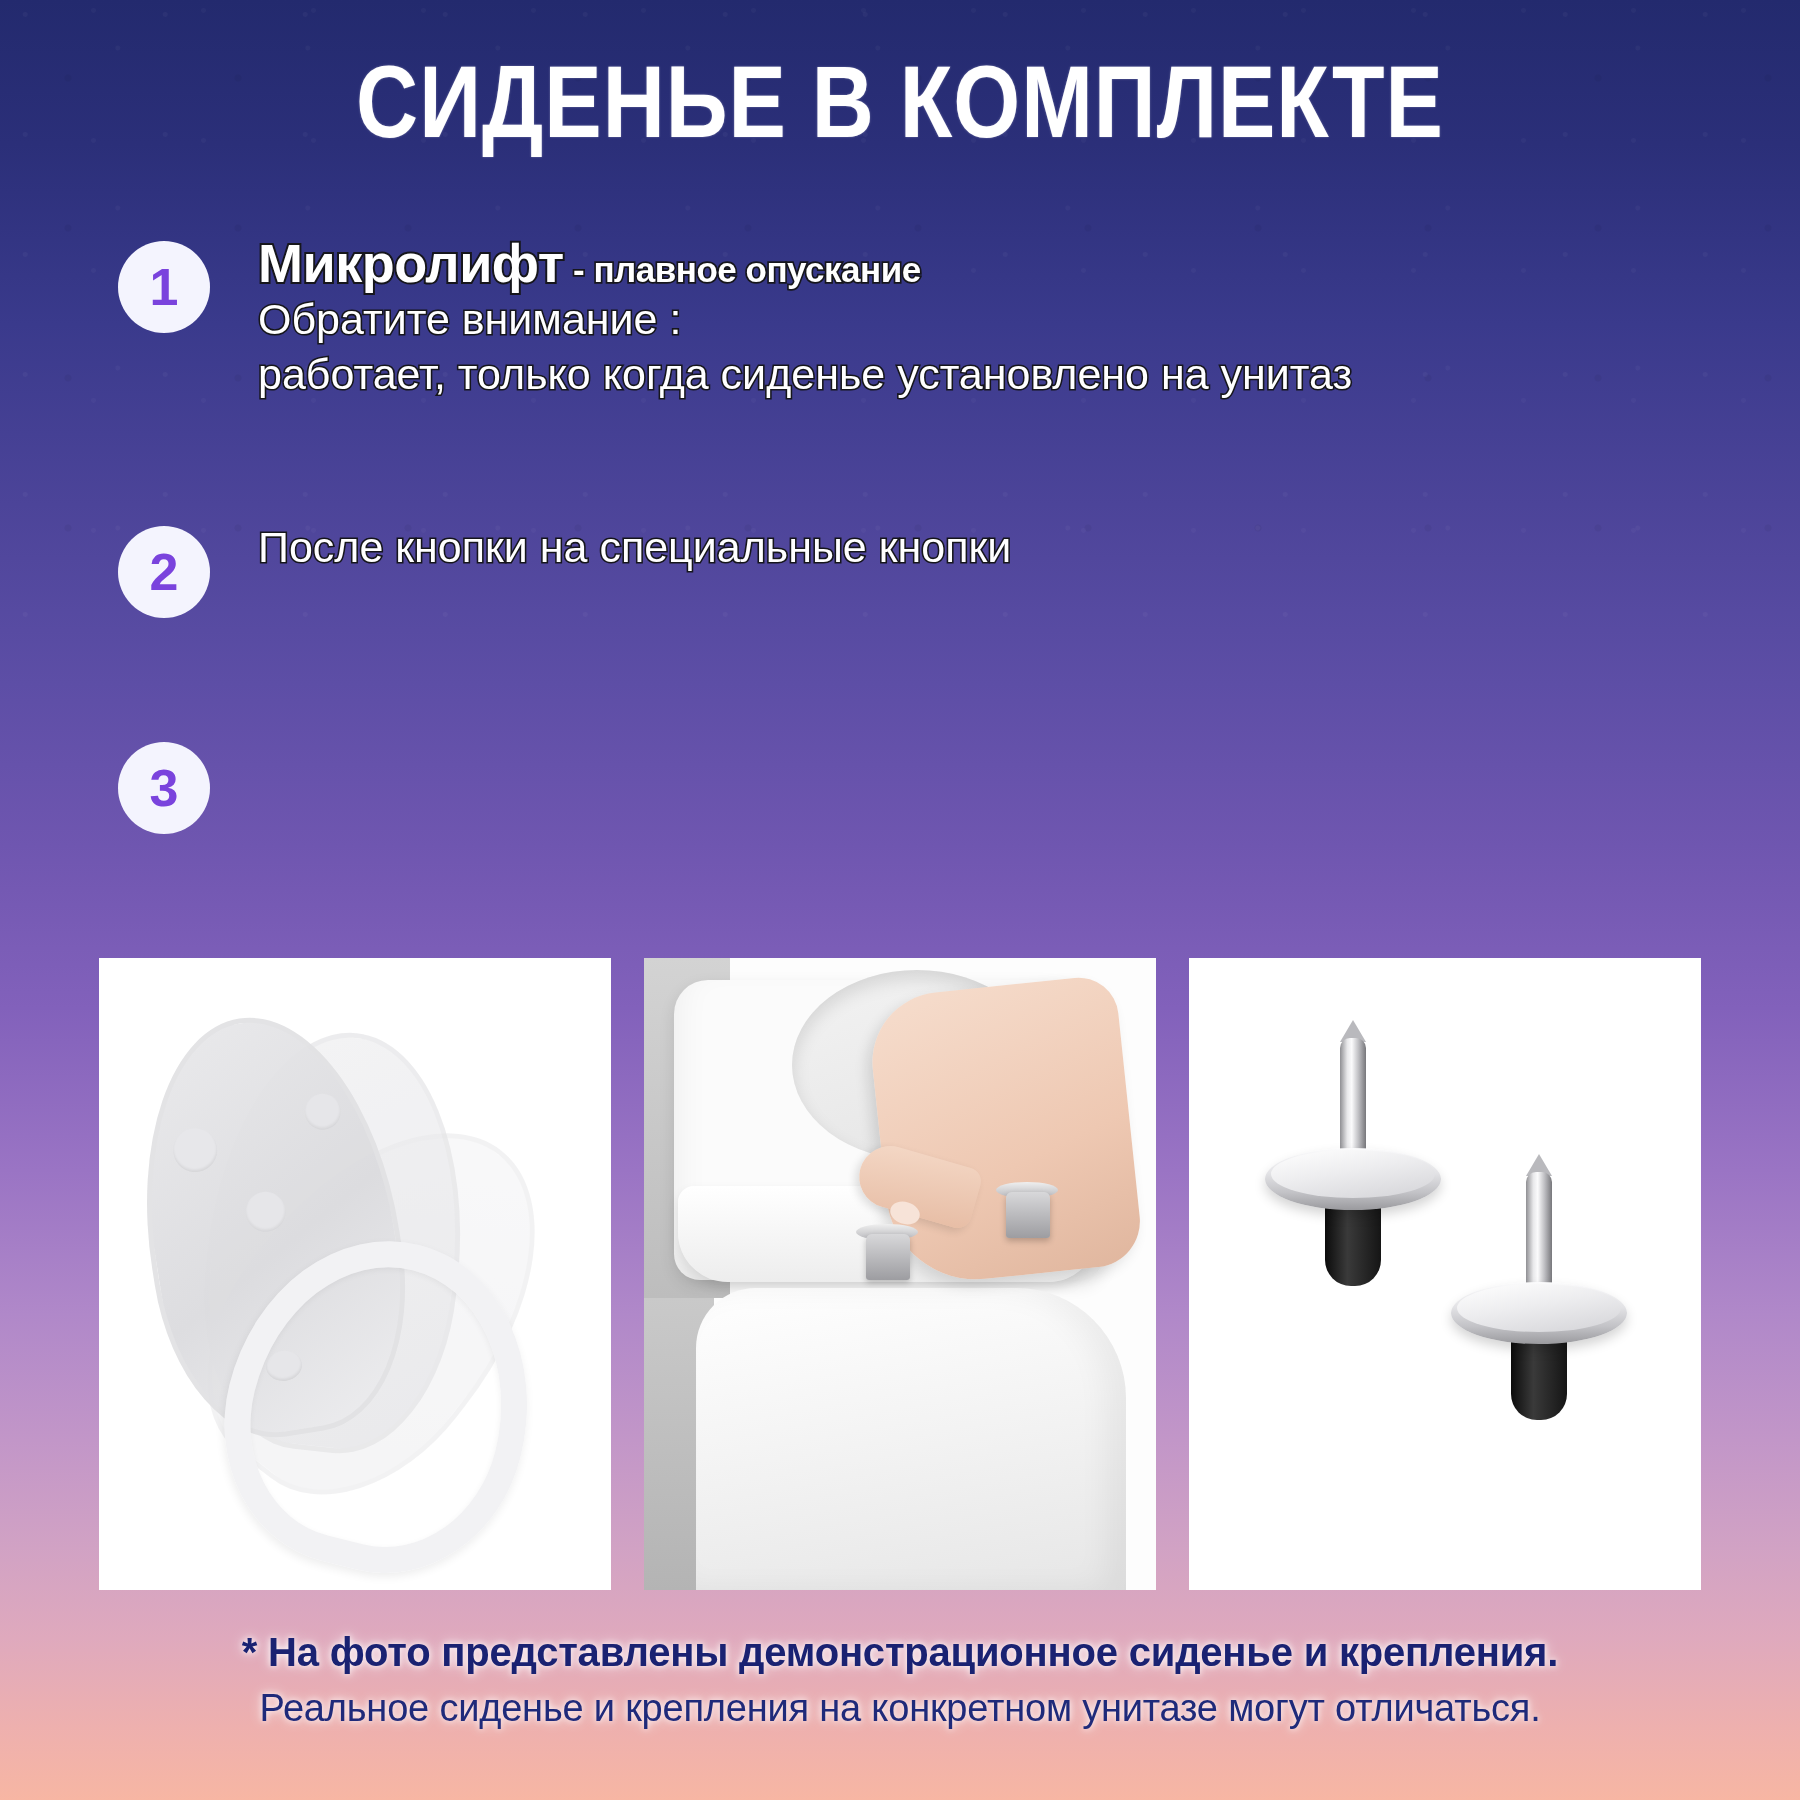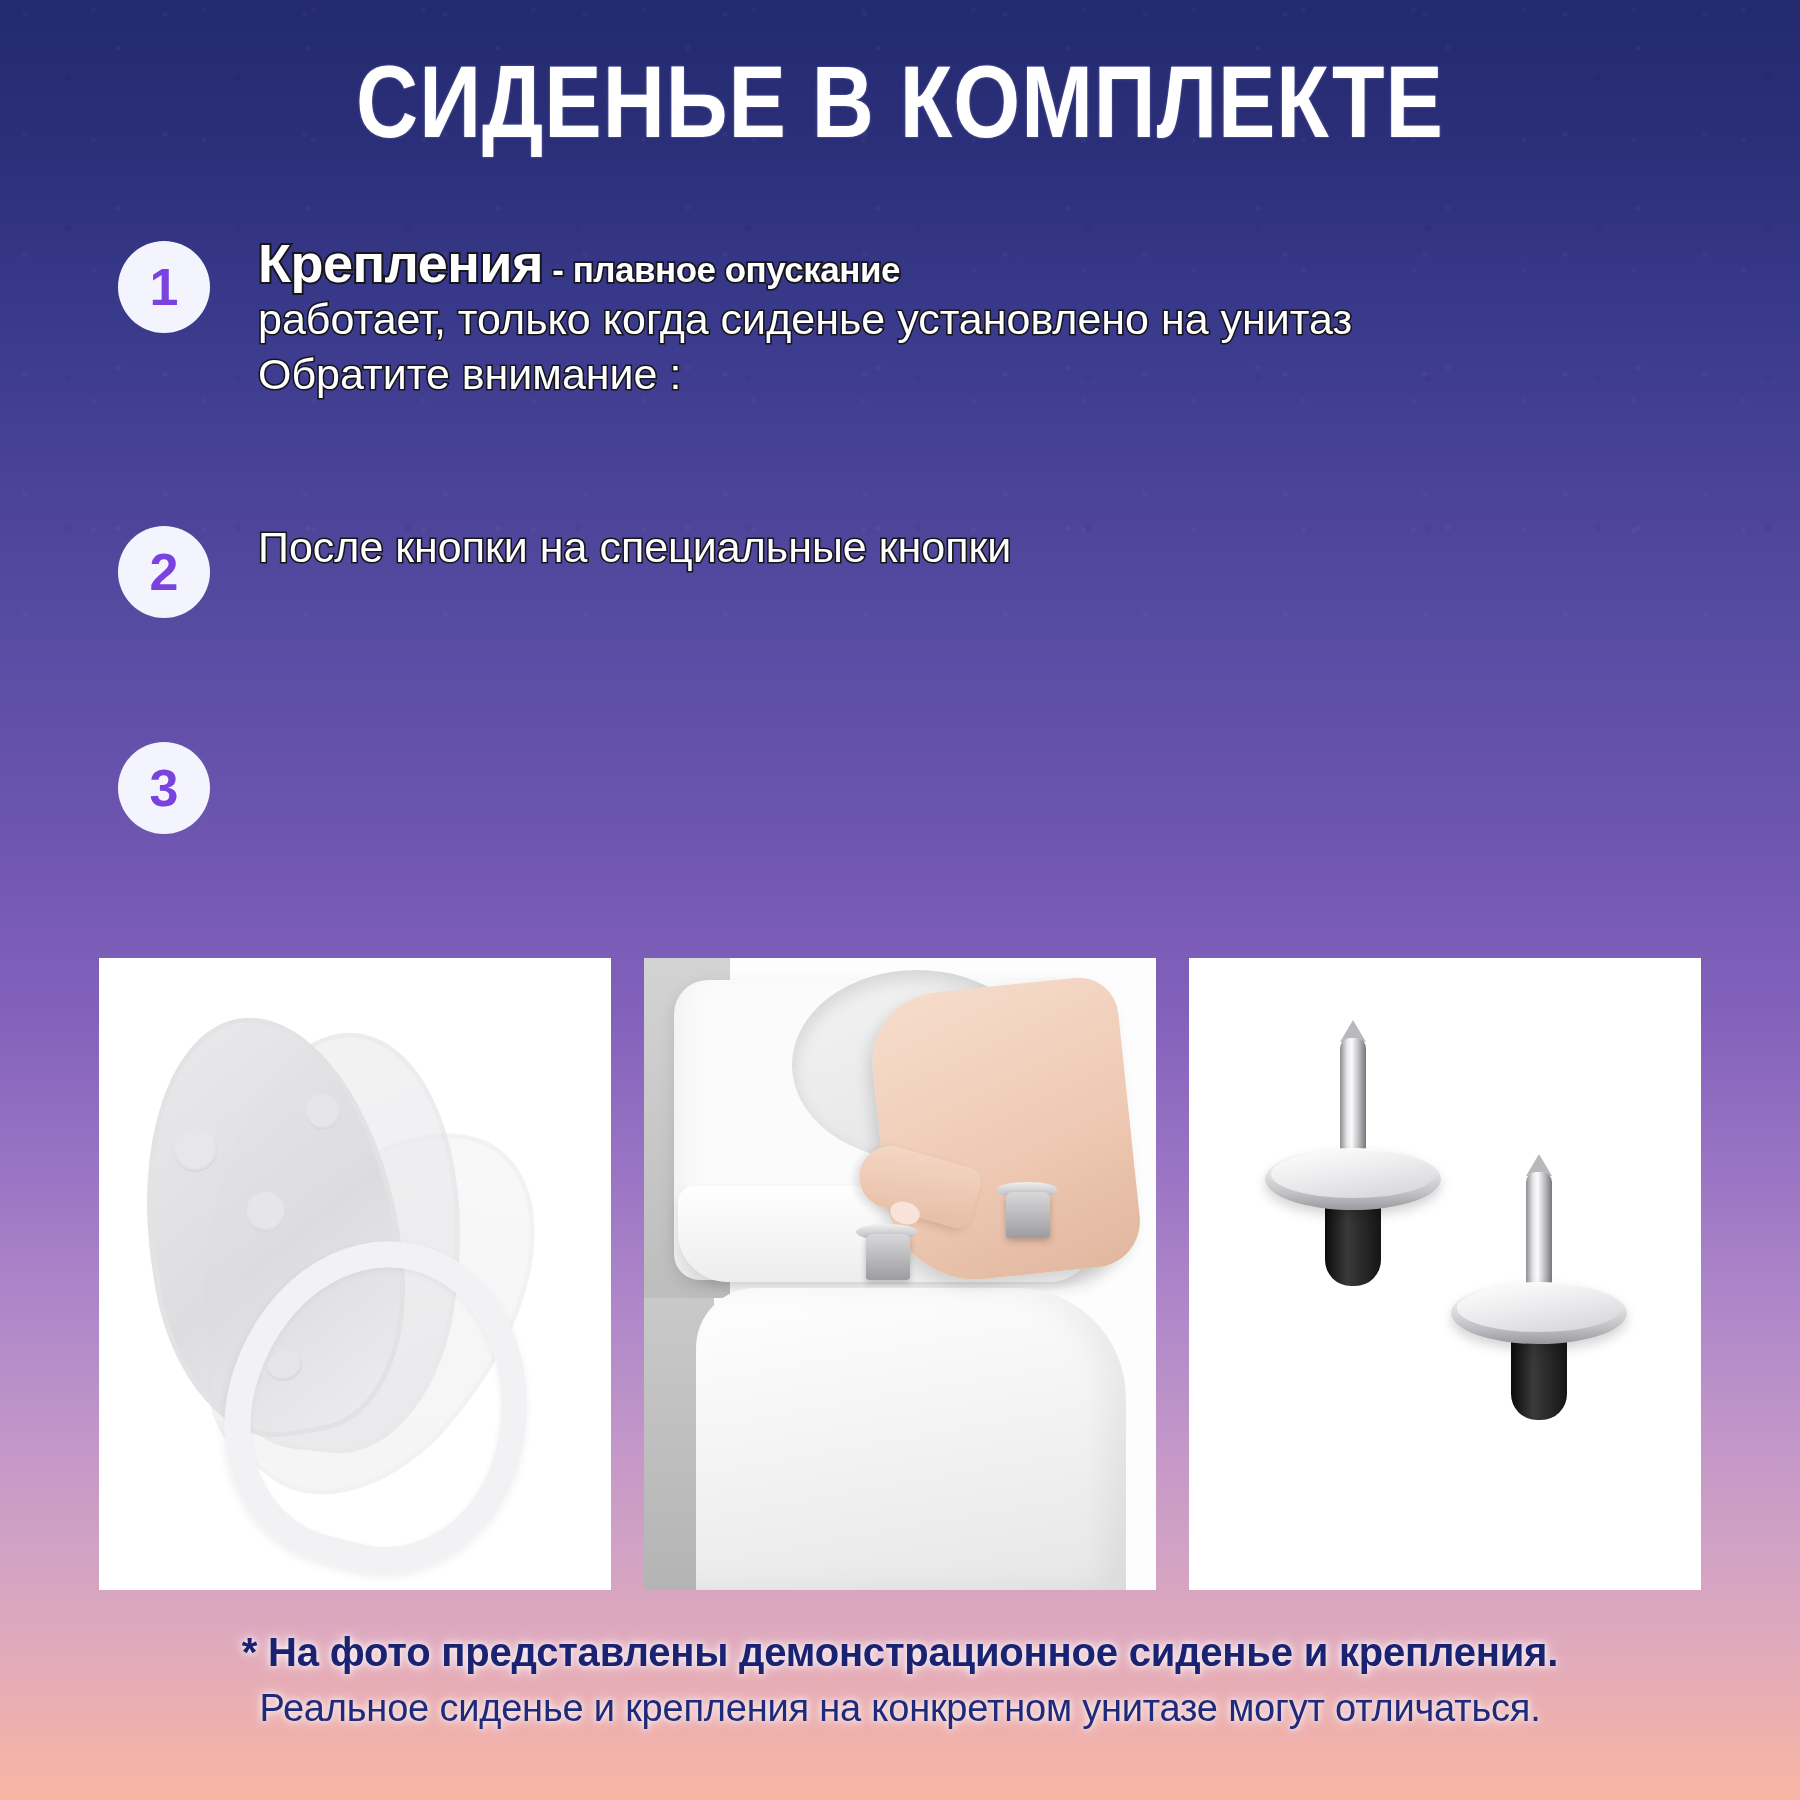--- a/index.html
+++ b/index.html
@@ -226,24 +226,24 @@
 <div class="tex"></div>
 
 <div class="title">СИДЕНЬЕ В КОМПЛЕКТЕ</div>
 
 <div class="features">
 
   <div class="feature f1">
     <div class="badge">1</div>
     <div class="ftext">
       <div class="fhead">
-        <span>Крепления</span><span class="sub"> - плавное опускание</span>
+        <span>Микролифт</span><span class="sub"> - плавное опускание</span>
       </div>
+      <div class="fline">Обратите внимание :</div>
       <div class="fline">работает, только когда сиденье установлено на унитаз</div>
-      <div class="fline">Обратите внимание :</div>
     </div>
   </div>
 
   <div class="feature f2">
     <div class="badge">2</div>
     <div class="ftext">
       <div class="fline">После кнопки на специальные кнопки</div>
     </div>
   </div>
 

